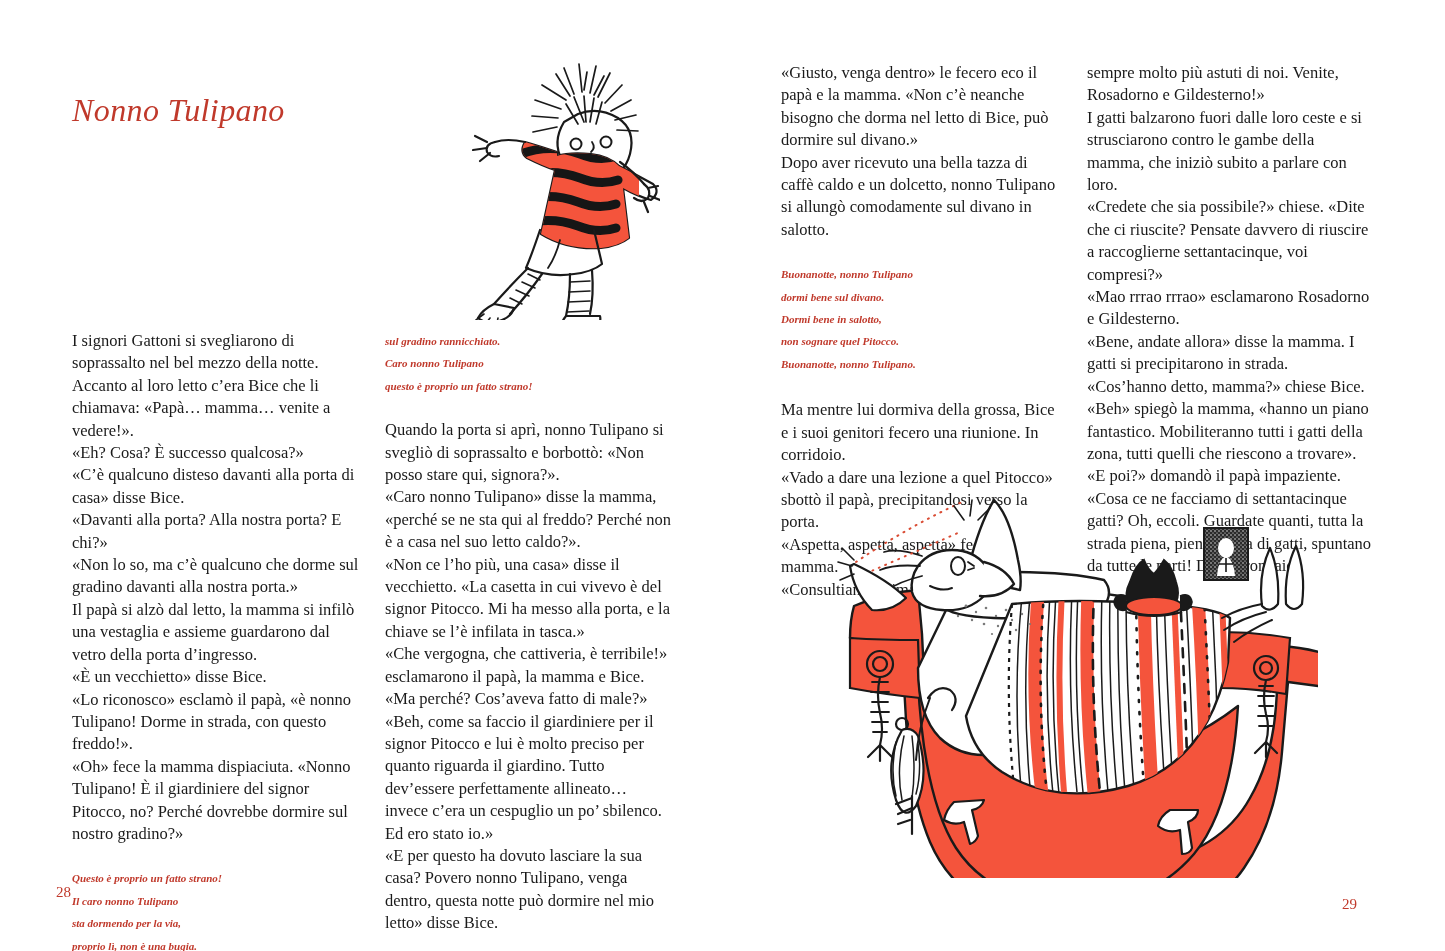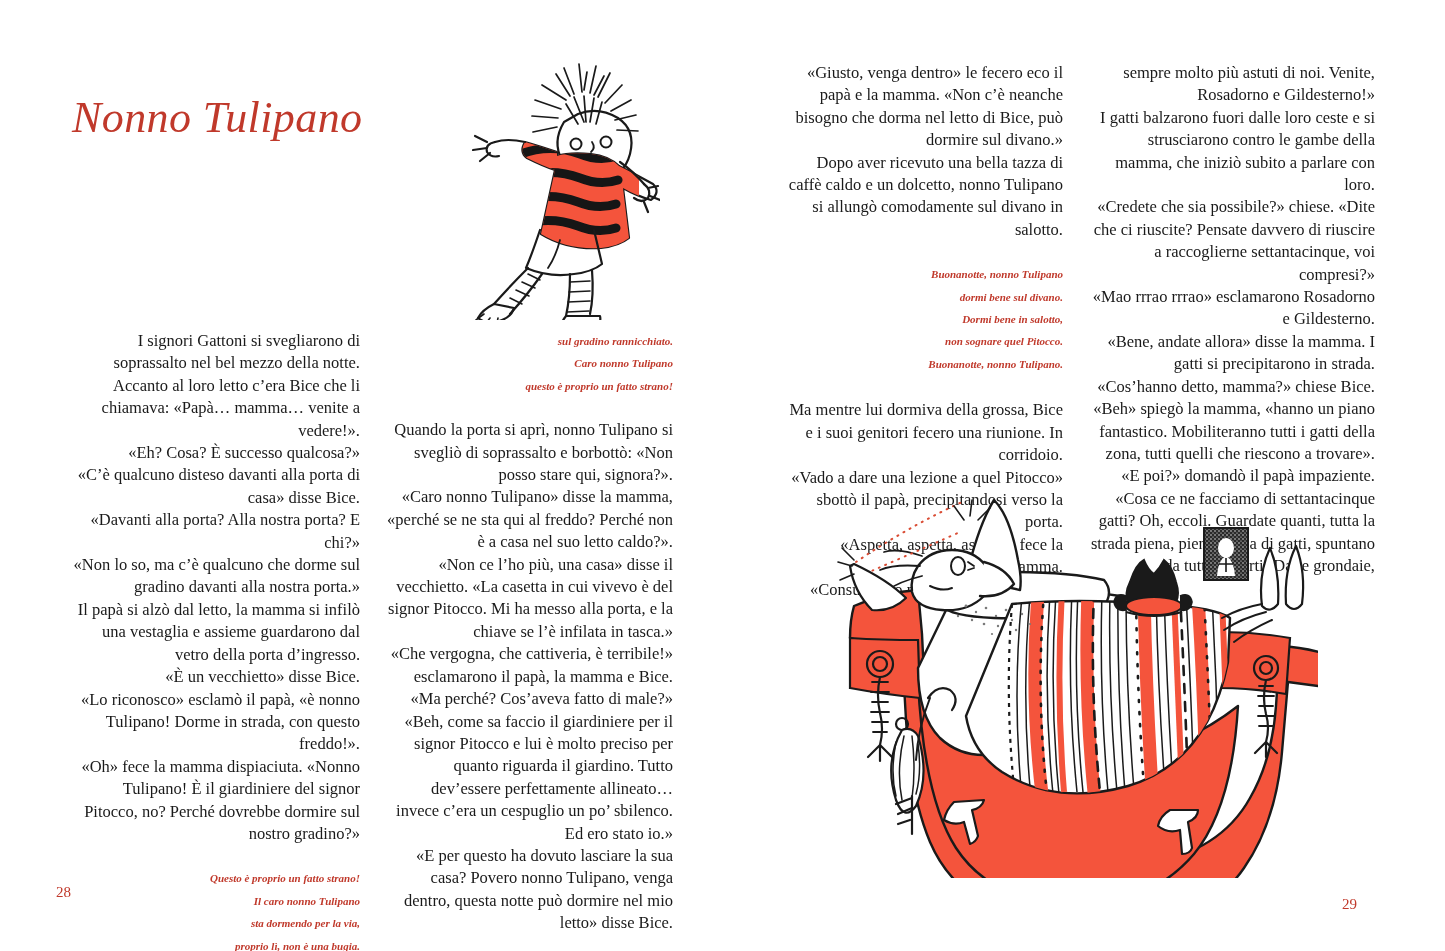--- a/index.html
+++ b/index.html
@@ -17,32 +17,32 @@
     color: #1a1a1a;
   }
 
   
   .chapter-title {
     position: absolute;
     left: 72px;
     top: 92px;
     font-family: "Liberation Serif", "DejaVu Serif", serif;
     font-style: italic;
-    font-size: 44px;
+    font-size: 32px;
     letter-spacing: 0.4px;
     color: #c0392b;
     white-space: nowrap;
   }
 
   
   .col {
     position: absolute;
     font-size: 16.5px;
     line-height: 22.4px;
-    text-align: right;
+    text-align: left;
     color: #1a1a1a;
   }
   .col p {
     margin: 0;
   }
   .verse {
     color: #c0392b;
     font-style: italic;
     font-weight: bold;
     margin-left: 18px;

